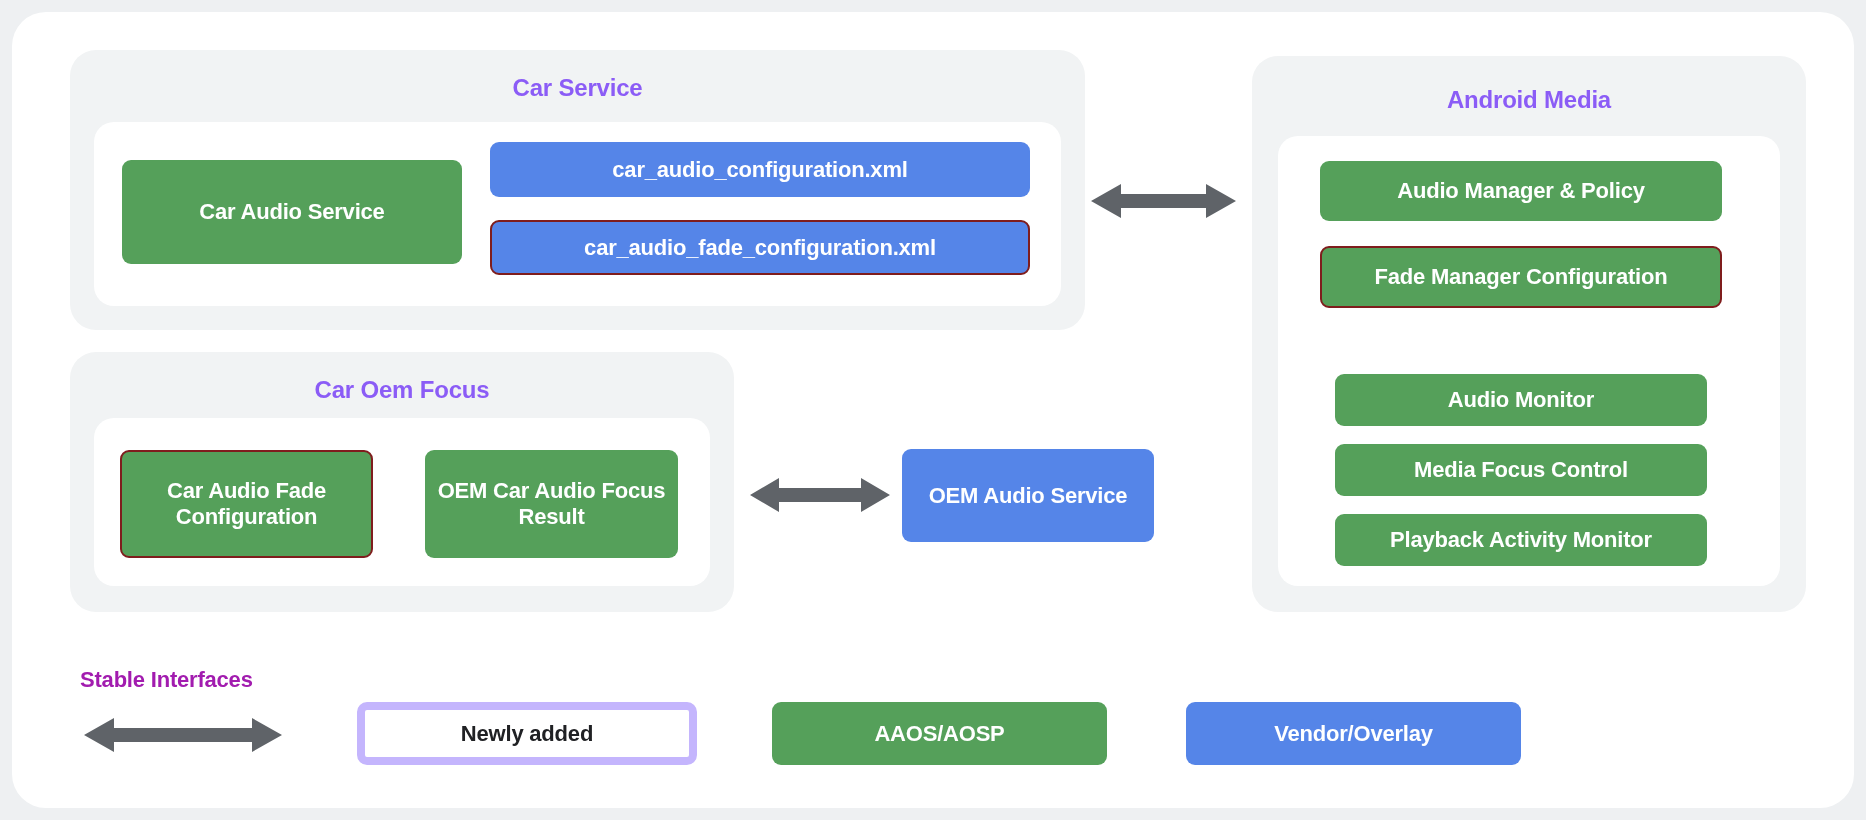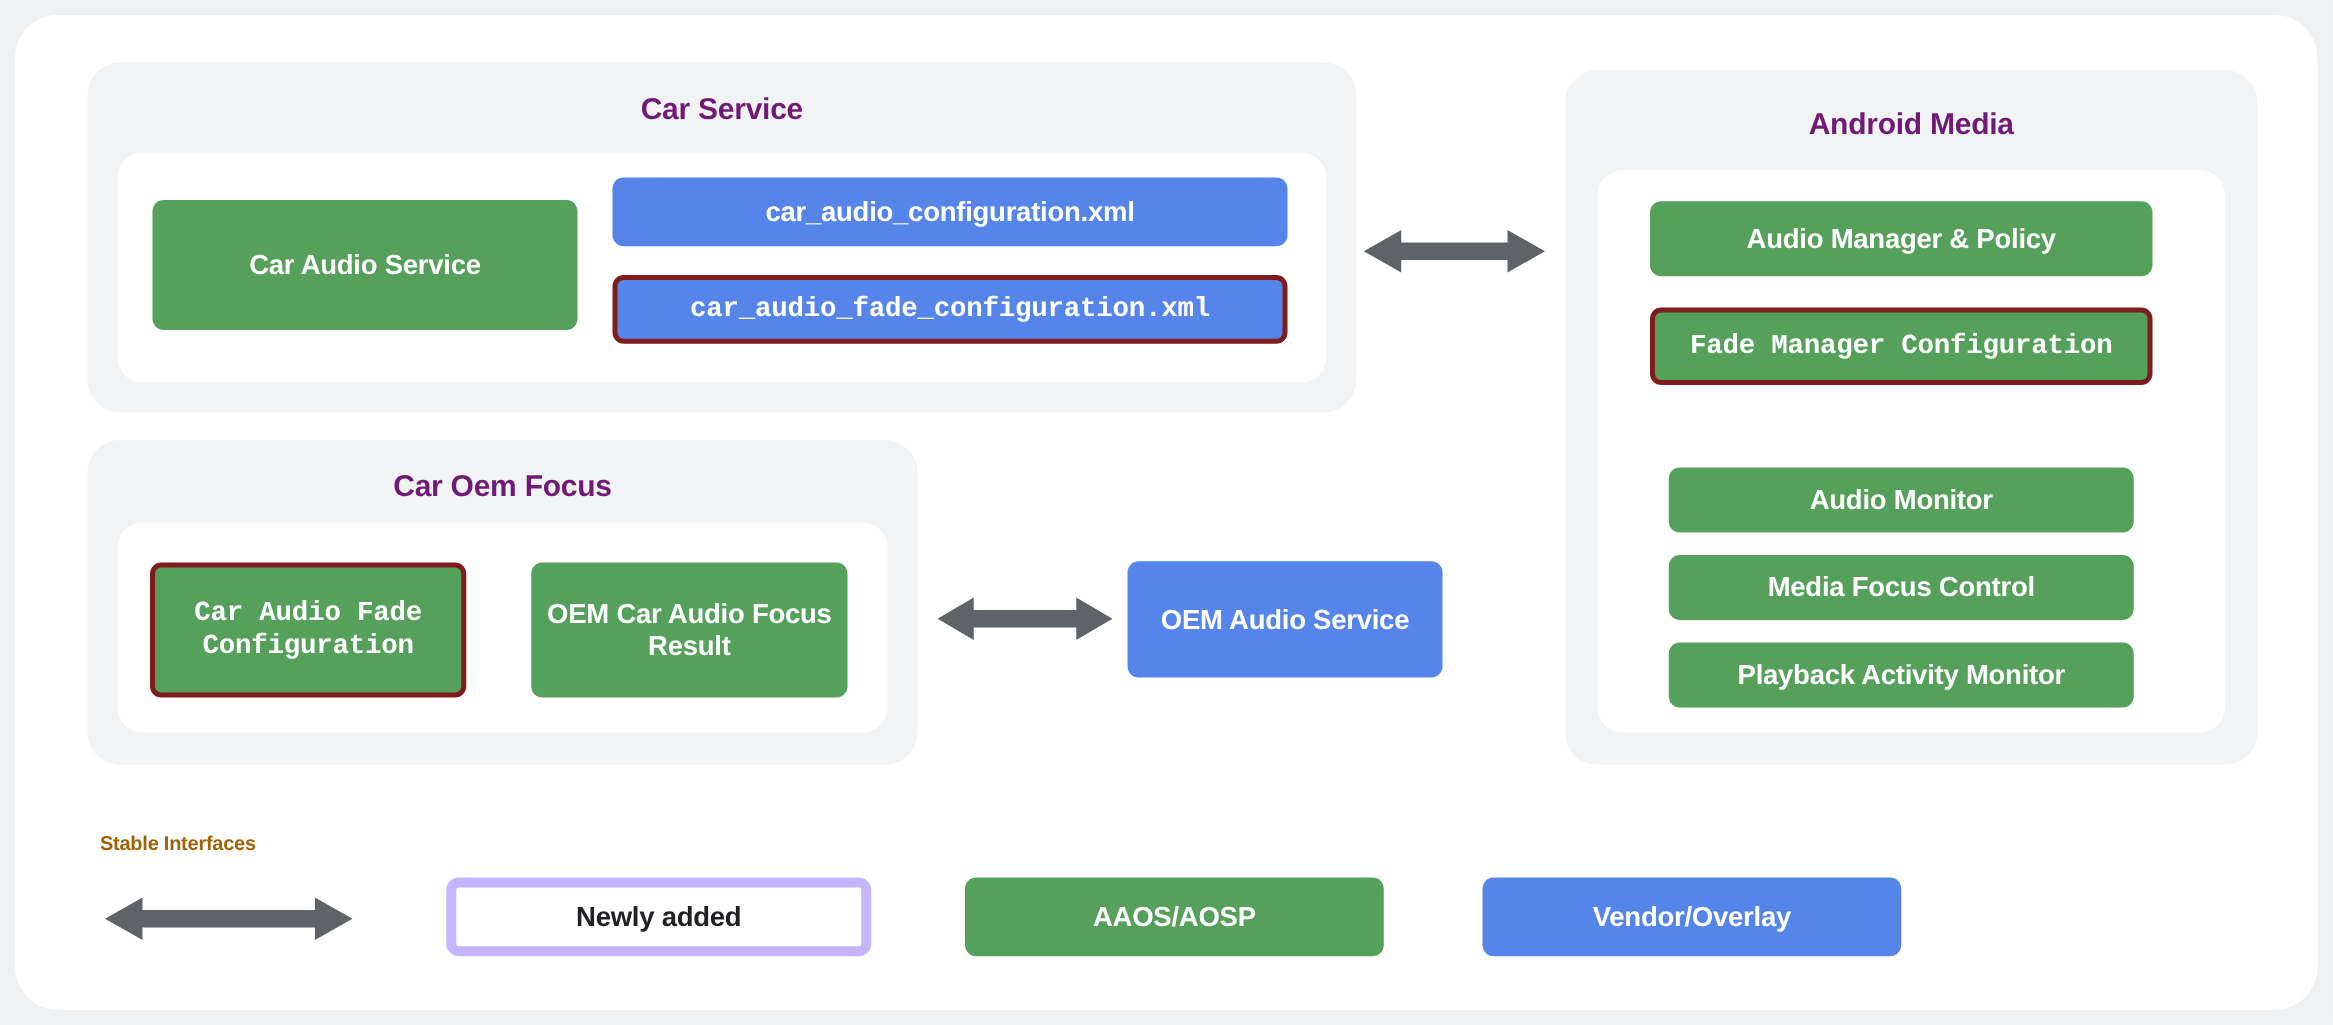--- a/index.html
+++ b/index.html
@@ -33,21 +33,21 @@
     border-radius: 26px;
     box-sizing: border-box;
   }
   .group-title {
     position: absolute;
     left: 0;
     right: 0;
     text-align: center;
     font-size: 24px;
     font-weight: 700;
-    color: #701a75;
+    color: #8b5cf6;
     letter-spacing: -0.2px;
   }
   .inner {
     position: absolute;
     background: #ffffff;
     border-radius: 20px;
     box-sizing: border-box;
   }
 
   
@@ -61,39 +61,39 @@
     border-radius: 9px;
     color: #ffffff;
     font-size: 22px;
     font-weight: 700;
     line-height: 1.18;
     letter-spacing: -0.2px;
     padding: 2px 8px;
   }
   .box.green { background: #55a05a; }
   .box.blue  { background: #5585e8; }
-  .box.outlined { border: 4px solid #7f1d1d; font-family: Liberation Mono, monospace; }
+  .box.outlined { border: 2px solid #7f1d1d; }
   .box.white {
     background: #ffffff;
     color: #202124;
     border: 8px solid #c4b5fd;
     border-radius: 10px;
   }
 
   
   .arrow {
     position: absolute;
   }
 
   
   .legend-label {
     position: absolute;
-    font-size: 16px;
+    font-size: 22px;
     font-weight: 700;
-    color: #a16207;
+    color: #a21caf;
     letter-spacing: -0.2px;
     white-space: nowrap;
   }
 </style>
 </head>
 <body>
 
 <div id="canvas">
   <div class="card">
 

